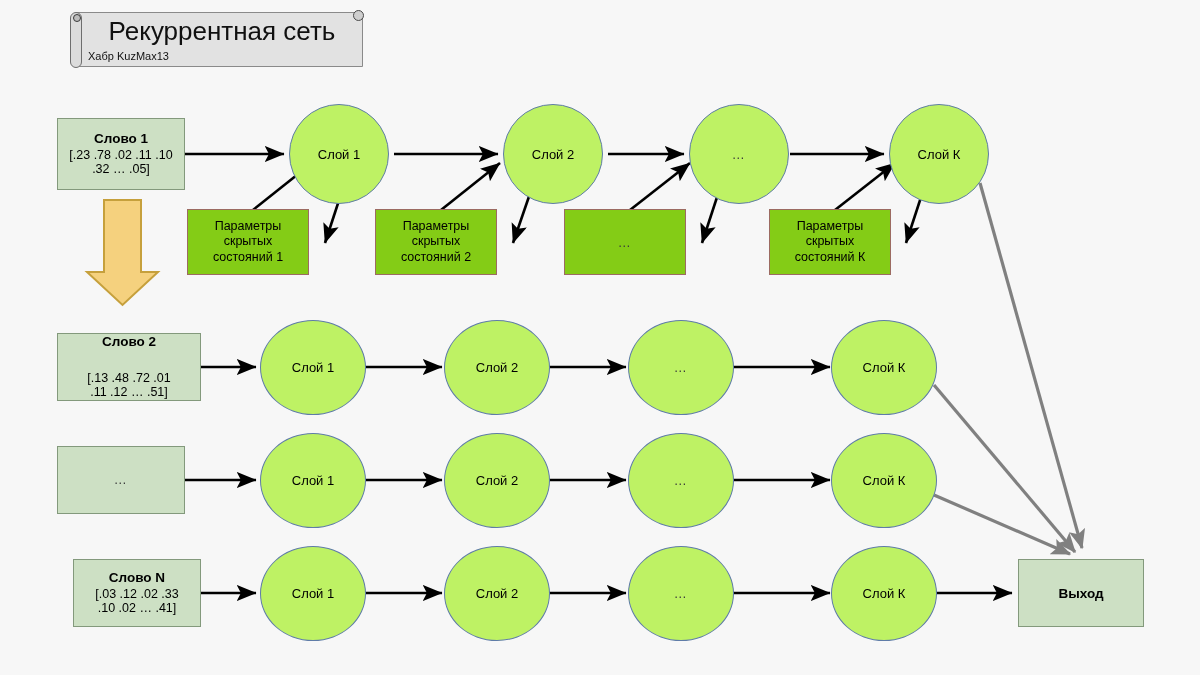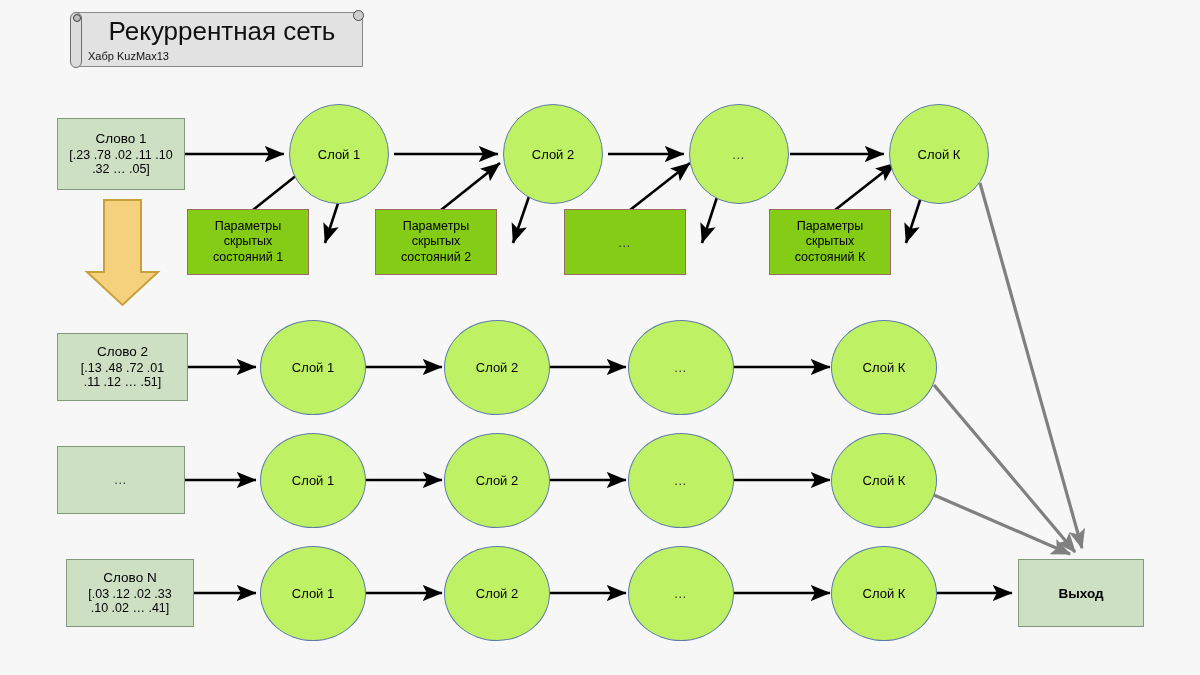--- a/index.html
+++ b/index.html
@@ -121,21 +121,21 @@
     background: #bef264;
     border: 1px solid #5f7ca8;
     border-radius: 50%;
   }
   .word-box {
     flex-direction: column;
     line-height: 1.18;
   }
   .word-title {
     font-size: 13.5px;
-    font-weight: normal;
+    font-weight: bold;
     color: #000;
     margin-bottom: 1px;
   }
   .word-vec {
     font-size: 12.5px;
     color: #000;
     white-space: pre-line;
   }
   .param-text {
     font-size: 12.5px;
@@ -278,31 +278,31 @@
     <div class="banner-title">Рекуррентная сеть</div>
     <div class="banner-sub">Хабр KuzMax13</div>
   </div>
 
   <div class="node rect-green word-box" style="left:57px; top:118px; width:128px; height:72px;">
     <div class="word-title">Слово 1</div>
     <div class="word-vec">[.23 .78 .02 .11 .10
 .32 … .05]</div>
   </div>
 
-  <div class="node rect-green word-box" style="left:57px; top:333px; width:131px; height:68px;">
+  <div class="node rect-green word-box" style="left:57px; top:333px; width:144px; height:68px;justify-content:space-between;">
     <div class="word-title">Слово 2</div>
     <div class="word-vec">[.13 .48 .72 .01
 .11 .12 … .51]</div>
   </div>
 
   <div class="node rect-green word-box" style="left:57px; top:446px; width:128px; height:68px;">
     <div class="ellipsis-label">…</div>
   </div>
 
-  <div class="node rect-green word-box" style="left:66px; top:559px; width:128px; height:68px;">
+  <div class="node rect-green word-box" style="left:73px; top:559px; width:128px; height:68px;">
     <div class="word-title">Слово N</div>
     <div class="word-vec">[.03 .12 .02 .33
 .10 .02 … .41]</div>
   </div>
 
   <div class="node circle-blue" style="left:289px; top:104px; width:100px; height:100px;">
     <span class="circle-label">Слой 1</span>
   </div>
   <div class="node circle-blue" style="left:503px; top:104px; width:100px; height:100px;">
     <span class="circle-label">Слой 2</span>

